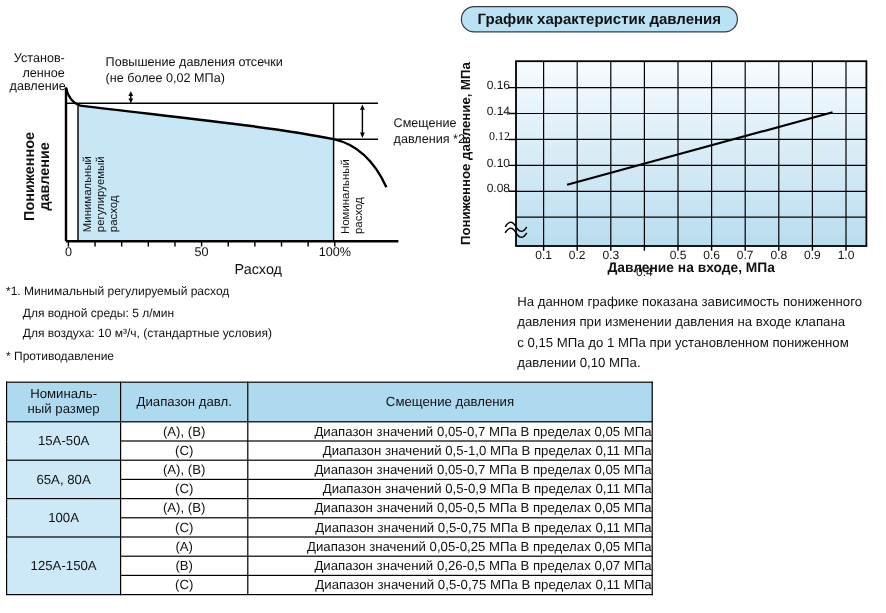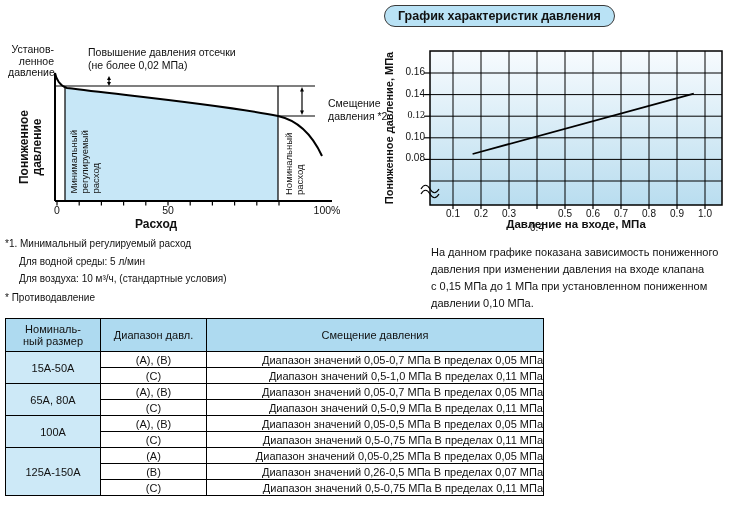--- a/index.html
+++ b/index.html
@@ -90,22 +90,22 @@
 давления *2</div>
   <div class="abs pre rot ylab-flow">Пониженное
 давление</div>
   <div class="abs pre rot minflow">Минимальный
 регулируемый
 расход</div>
   <div class="abs pre rot nomflow">Номинальный
 расход</div>
   <div class="abs tick" style="left:45px;top:204px;width:24px;">0</div>
   <div class="abs tick" style="left:156px;top:204px;width:24px;">50</div>
-  <div class="abs tick" style="left:259px;top:204px;width:40px;margin-left:48px;">100%</div>
-  <div class="abs" style="left:135px;top:217px;width:100px;text-align:left;font-weight:bold;font-size:12px;">Расход</div>
+  <div class="abs tick" style="left:259px;top:204px;width:40px;">100%</div>
+  <div class="abs" style="left:135px;top:217px;width:100px;text-align:right;font-weight:normal;font-size:12px;">Расход</div>
 
   <div class="notes">
     <div class="abs" style="left:5px;top:238px;">*1. Минимальный регулируемый расход</div>
     <div class="abs" style="left:19px;top:256px;">Для водной среды: 5 л/мин</div>
     <div class="abs" style="left:19px;top:273px;">Для воздуха: 10 м³/ч, (стандартные условия)</div>
     <div class="abs" style="left:5px;top:292px;">* Противодавление</div>
   </div>
 
   <svg class="abs" style="left:380px;top:36px;" width="358" height="200" viewBox="0 0 358 200">
     <defs>

